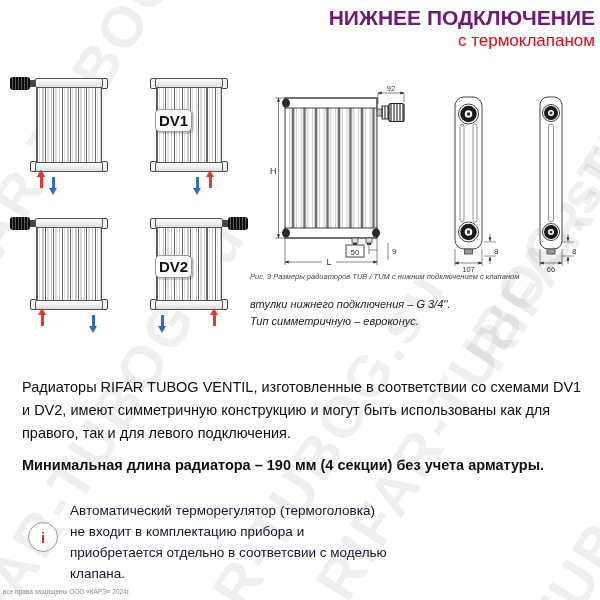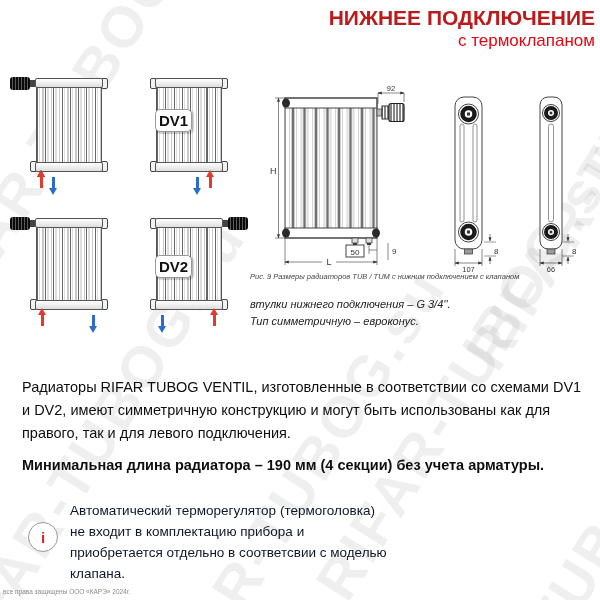--- a/index.html
+++ b/index.html
@@ -2,21 +2,21 @@
 <html><head>
 <meta charset="utf-8">
 <style>
   html,body{margin:0;padding:0;background:#fff;}
   #page{position:relative;width:600px;height:600px;background:#fff;overflow:hidden;
         font-family:"Liberation Sans",sans-serif;color:#111;}
   
   .wm{position:absolute;font-size:58px;font-weight:800;letter-spacing:3px;color:#000;
       opacity:0.06;white-space:nowrap;transform-origin:0 50%;transform:rotate(-58deg);z-index:0;}
   
-  .title{position:absolute;top:6px;right:5px;font-size:21px;font-weight:800;color:#b91c1c;z-index:2;}
+  .title{position:absolute;top:6px;right:5px;font-size:21px;font-weight:800;color:#701a75;z-index:2;}
   .subtitle{position:absolute;top:31px;right:5px;font-size:17px;font-weight:400;color:#e30613;z-index:2;}
   
   .rad{position:absolute;z-index:1;}
   .tubes{position:absolute;left:0;right:0;top:7px;bottom:7px;
          border-left:1px solid #555;border-right:1px solid #555;
          background:repeating-linear-gradient(90deg,#666 0 1px,#fff 1px 2px,#ddd 2px 3.4px,#fff 3.4px 5.5px,#c9c9c9 5.5px 6.8px,#fff 6.8px 8.25px);}
   .hdr{position:absolute;left:-1px;right:-1px;height:8px;background:linear-gradient(#fff,#dedede);
        border:1px solid #555;border-radius:2px;}
   .hdr.top{top:0}.hdr.bot{bottom:0}
   .cap{position:absolute;width:5px;height:9px;background:#f2f2f2;border:1px solid #444;border-radius:2px;}

